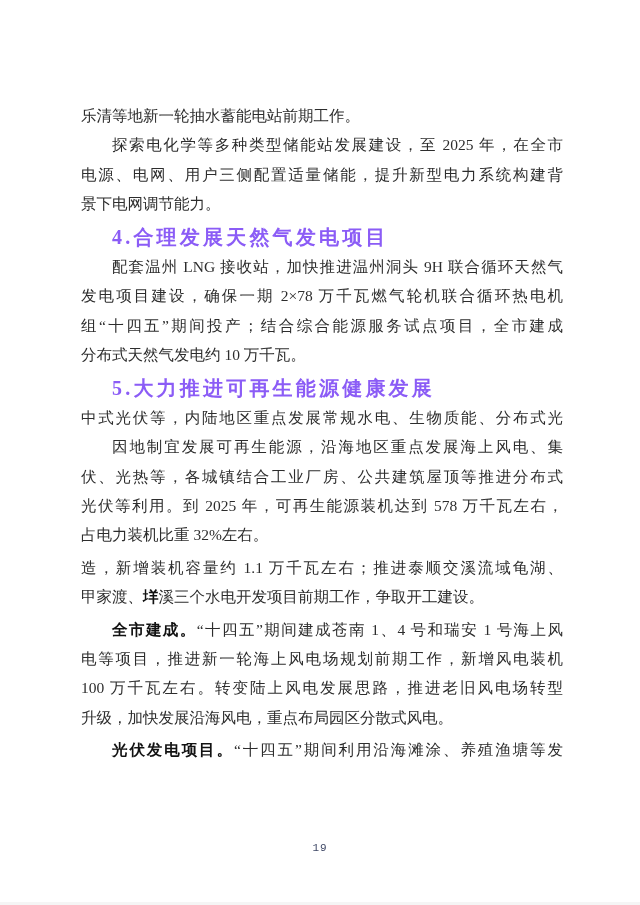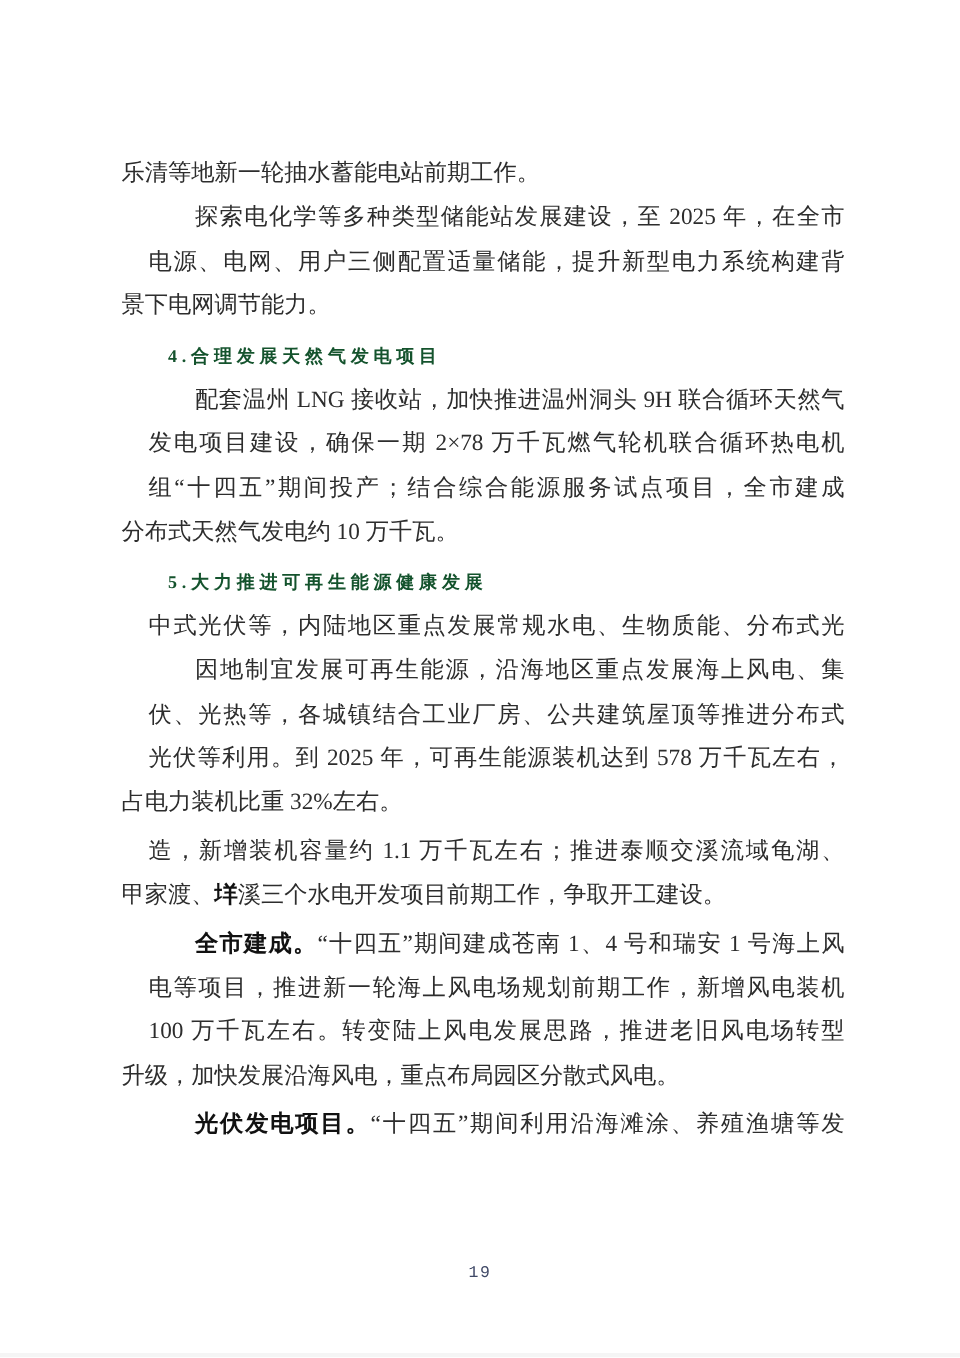--- a/index.html
+++ b/index.html
@@ -26,30 +26,29 @@
   .para { margin: 0; }
   .para.lead { margin-top: 3px; }
   .line {
     height: 29.4px;
     line-height: 29.4px;
     text-align: left;
   }
   .line.just {
     text-align: justify;
     text-align-last: justify;
-    margin-left: 18px;
   }
   .line.ind { padding-left: 31px; }
   .heading {
     height: 29.4px;
     line-height: 29.4px;
     margin: 4px 0 0 31px;
     font-weight: 700;
-    color: #14532d;
-    font-size: 12px;
+    color: #8b5cf6;
+    font-size: 20px;
     letter-spacing: 3.2px;
   }
   .seg-b { font-weight: 700; color: #111111; }
   .seg-r { font-weight: 400; }
   .footer {
     position: absolute;
     top: 838px;
     left: 0;
     width: 640px;
     text-align: center;

